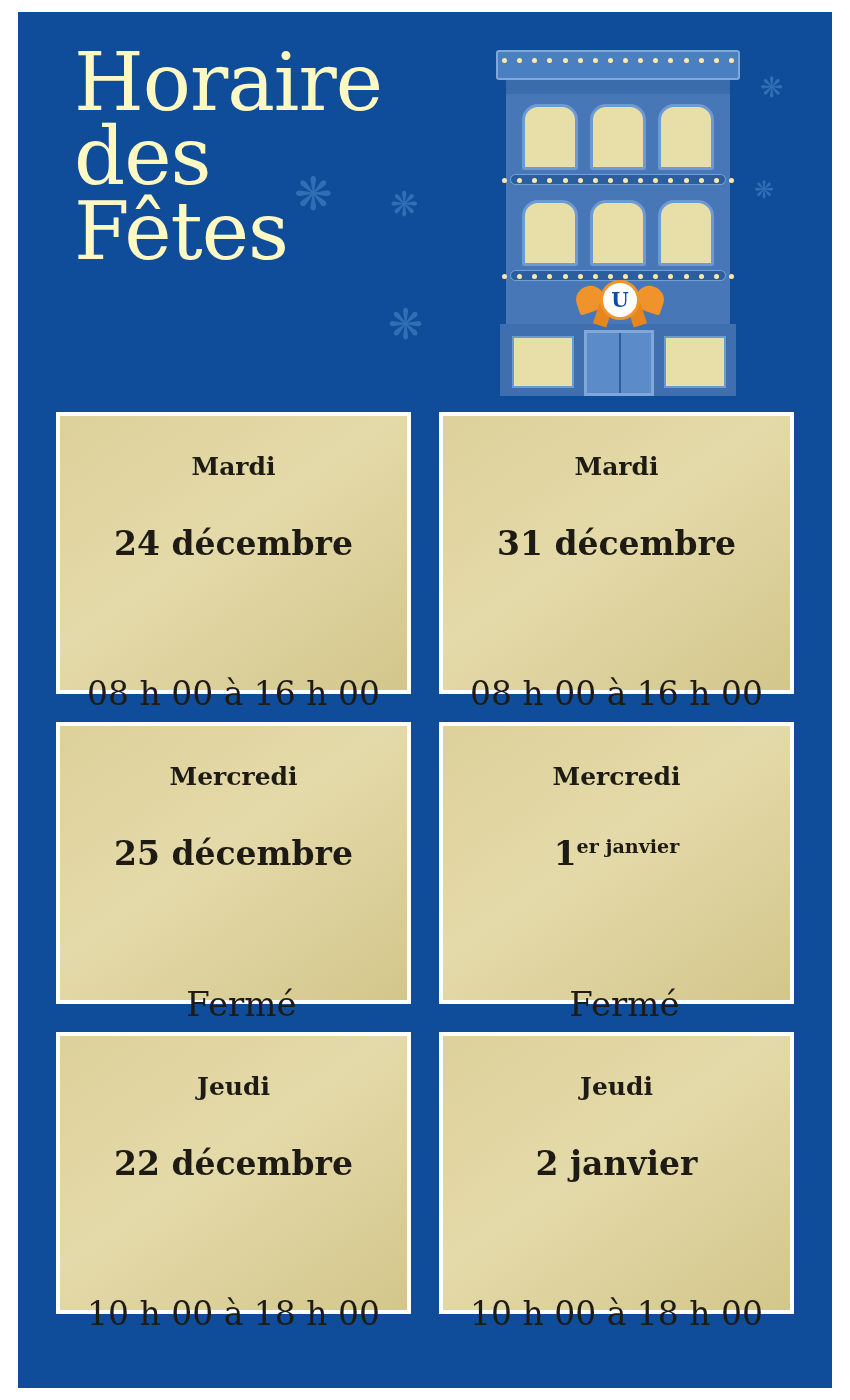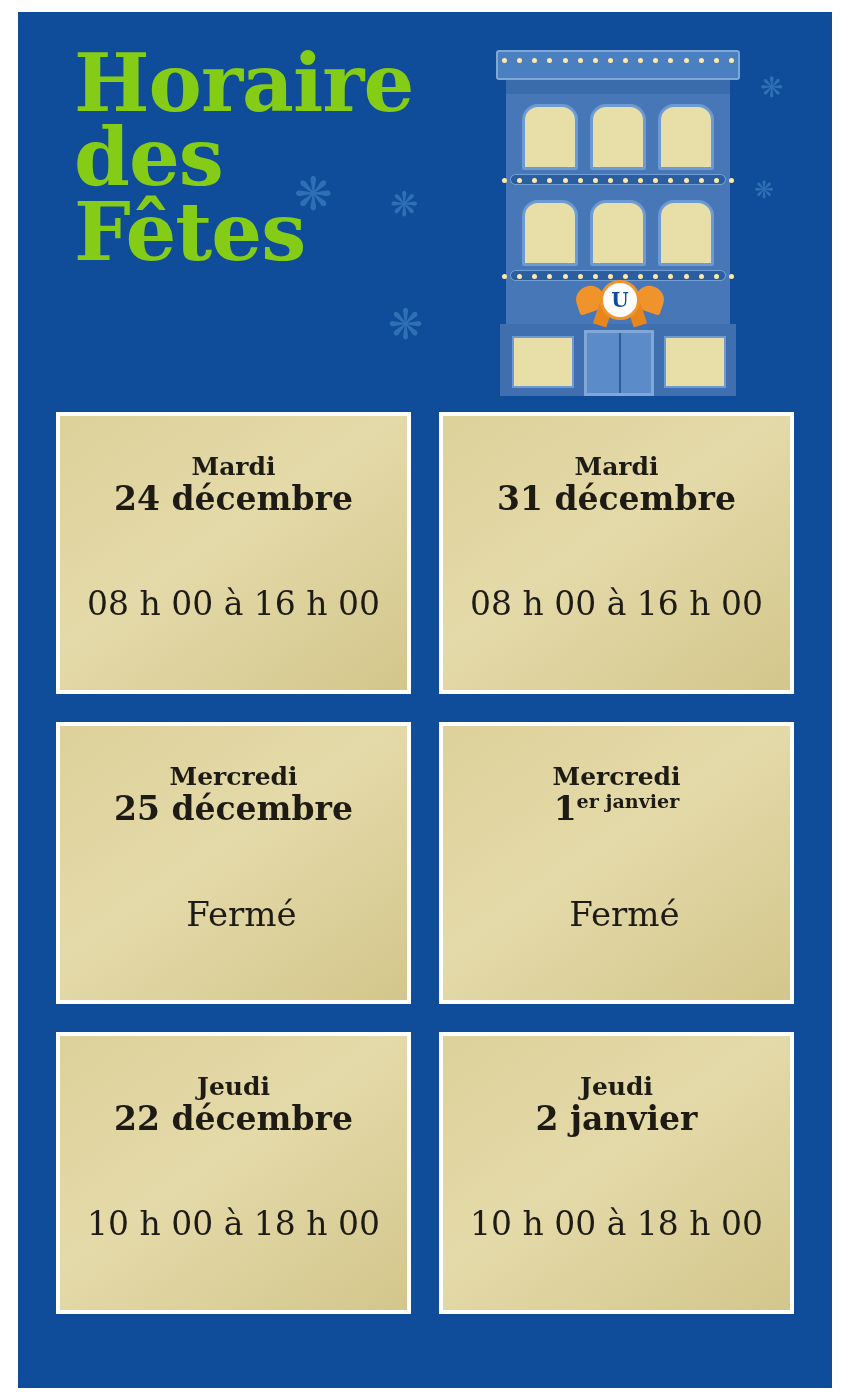--- a/index.html
+++ b/index.html
@@ -29,23 +29,23 @@
     background: #0f4c9a;
     box-sizing: border-box;
   }
 
   
   .title {
     position: absolute;
     left: 56px;
     top: 34px;
     width: 420px;
-    color: #84cc16;
+    color: #fef9c3;
     font-family: "DejaVu Serif", serif;
-    font-weight: bold;
+    font-weight: normal;
     font-size: 80px;
     line-height: 0.93;
     letter-spacing: -1px;
   }
   .title .line {
     display: block;
     white-space: nowrap;
   }
 
   
@@ -230,20 +230,21 @@
     background: linear-gradient(145deg, #ddd19a 0%, #e4daa9 45%, #d3c68c 100%);
     border: 4px solid #ffffff;
     box-sizing: border-box;
     display: flex;
     flex-direction: column;
     align-items: center;
     justify-content: flex-start;
     padding-top: 38px;
     color: #1d1b14;
     text-align: center;
+    gap: 45px;
   }
   .card .dayname {
     font-family: "DejaVu Serif", serif;
     font-weight: bold;
     font-size: 25px;
     line-height: 1.05;
   }
   .card .datetext {
     font-family: "DejaVu Serif", serif;
     font-weight: bold;

